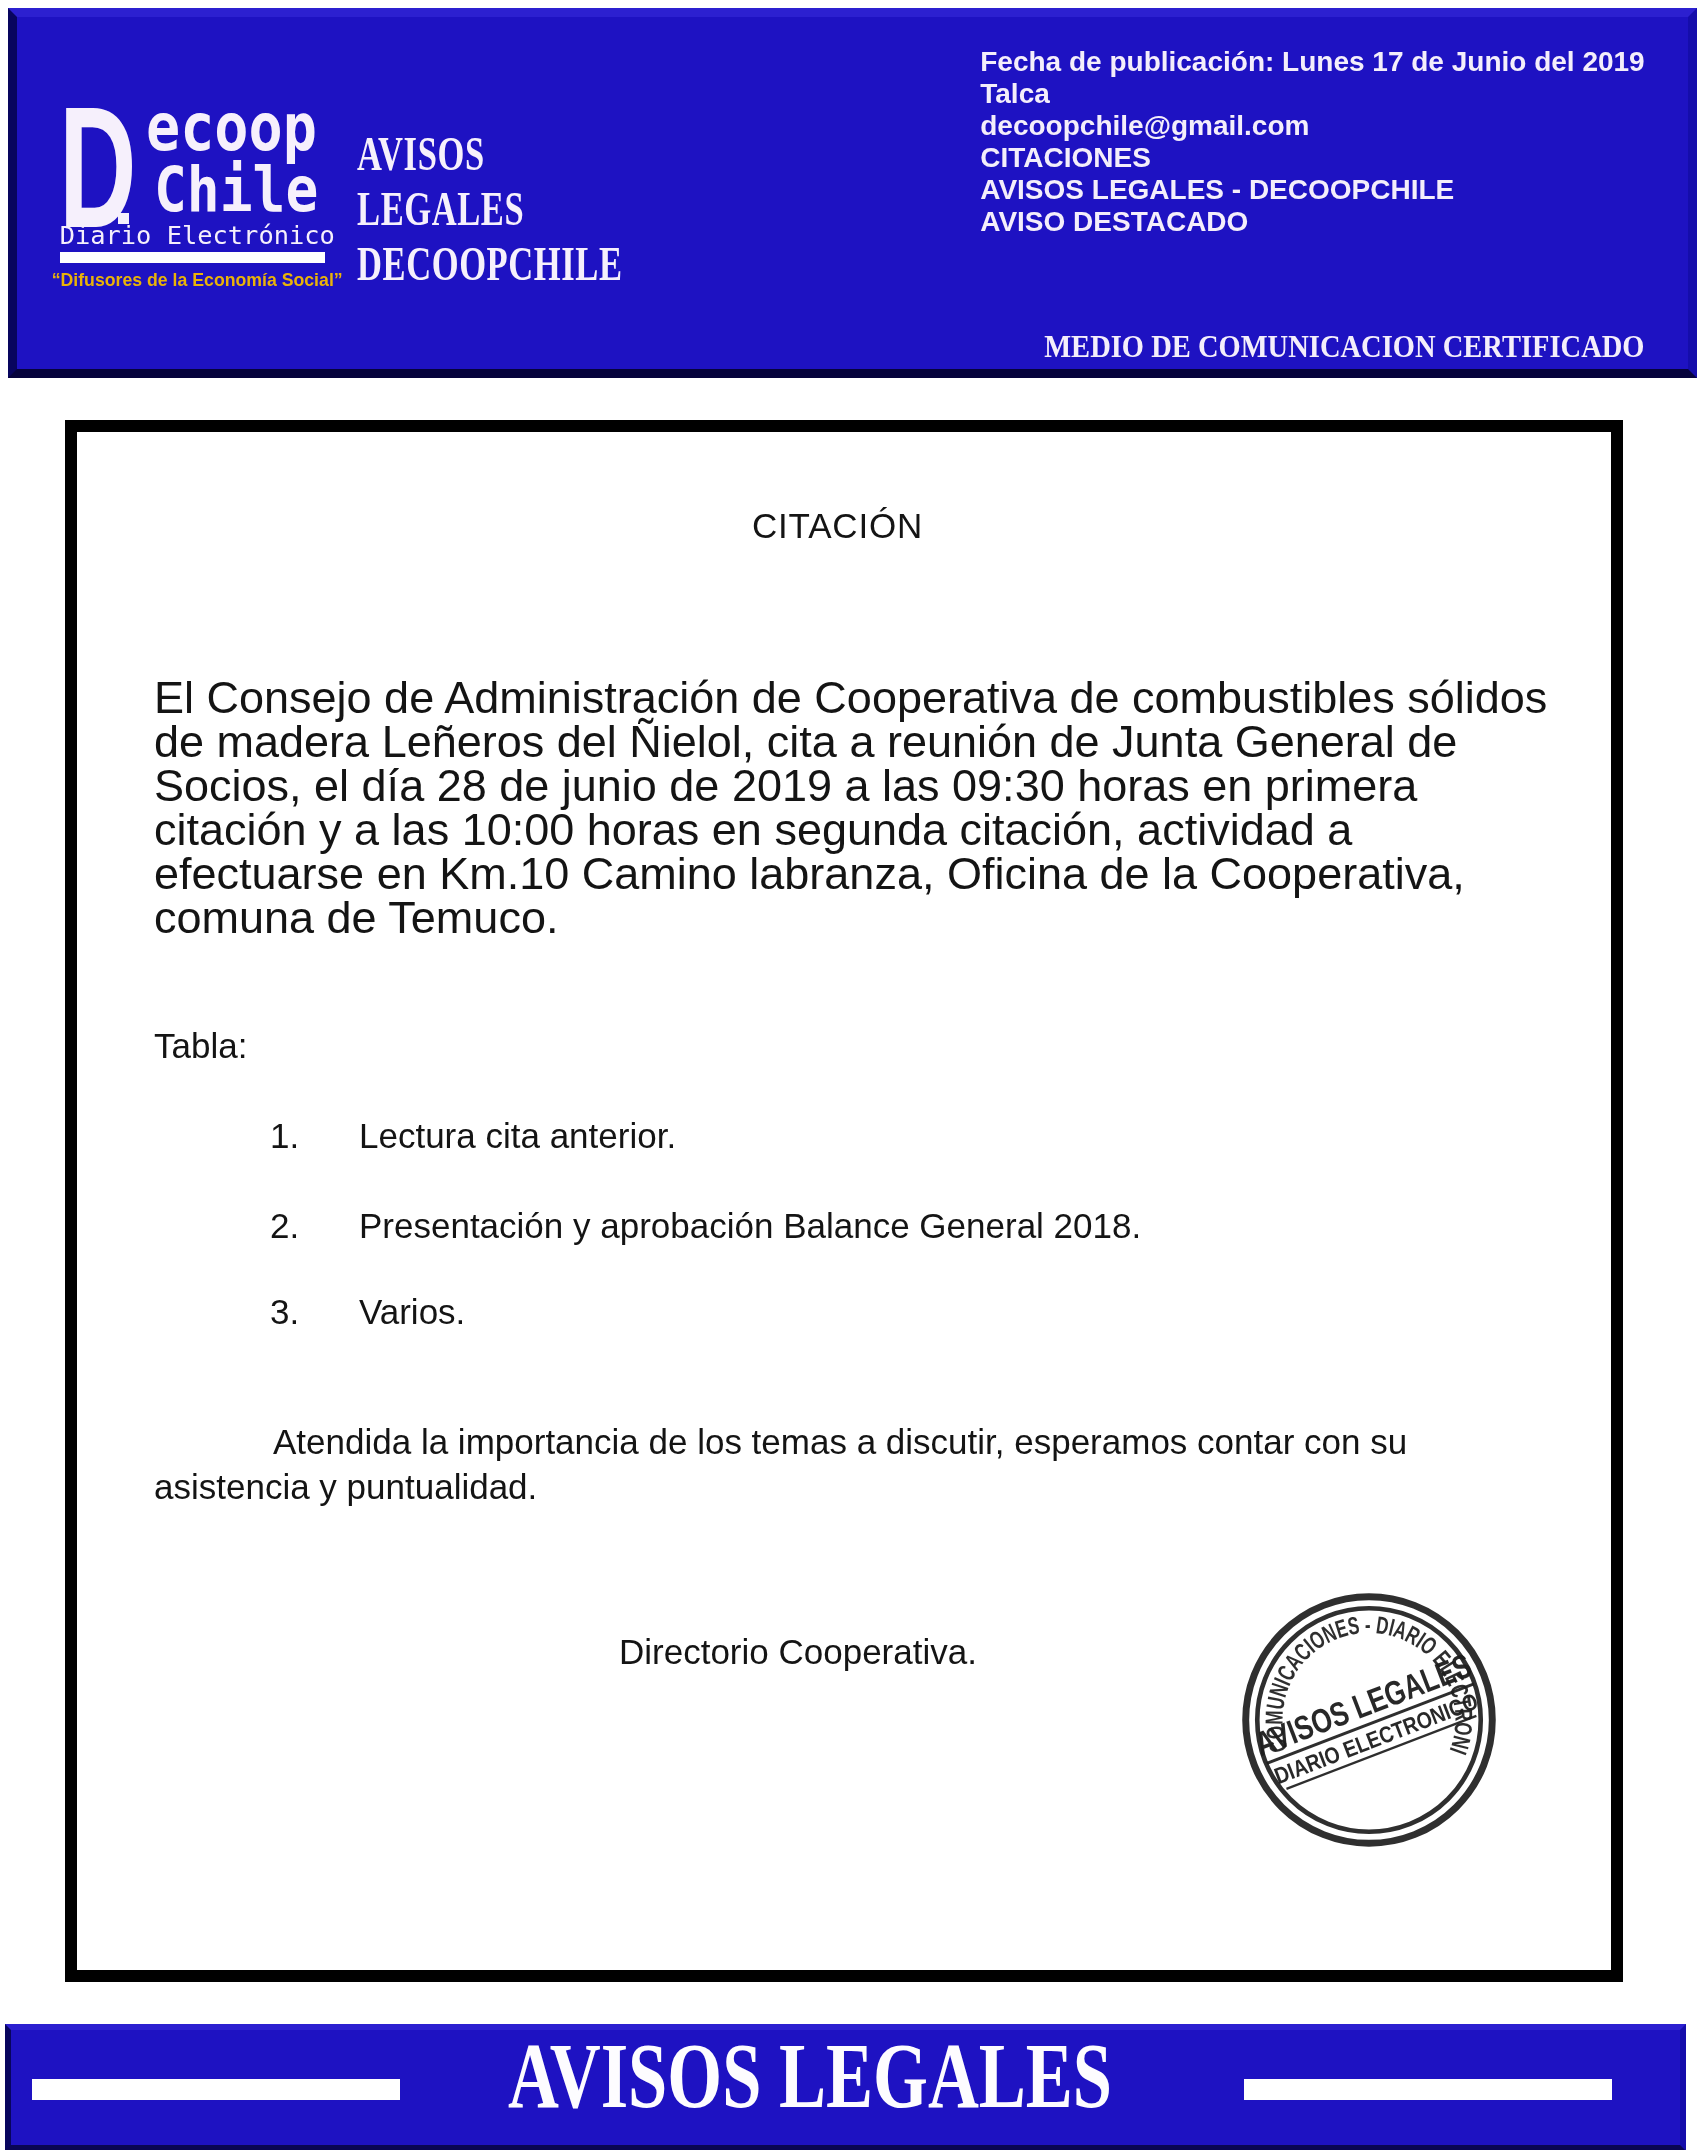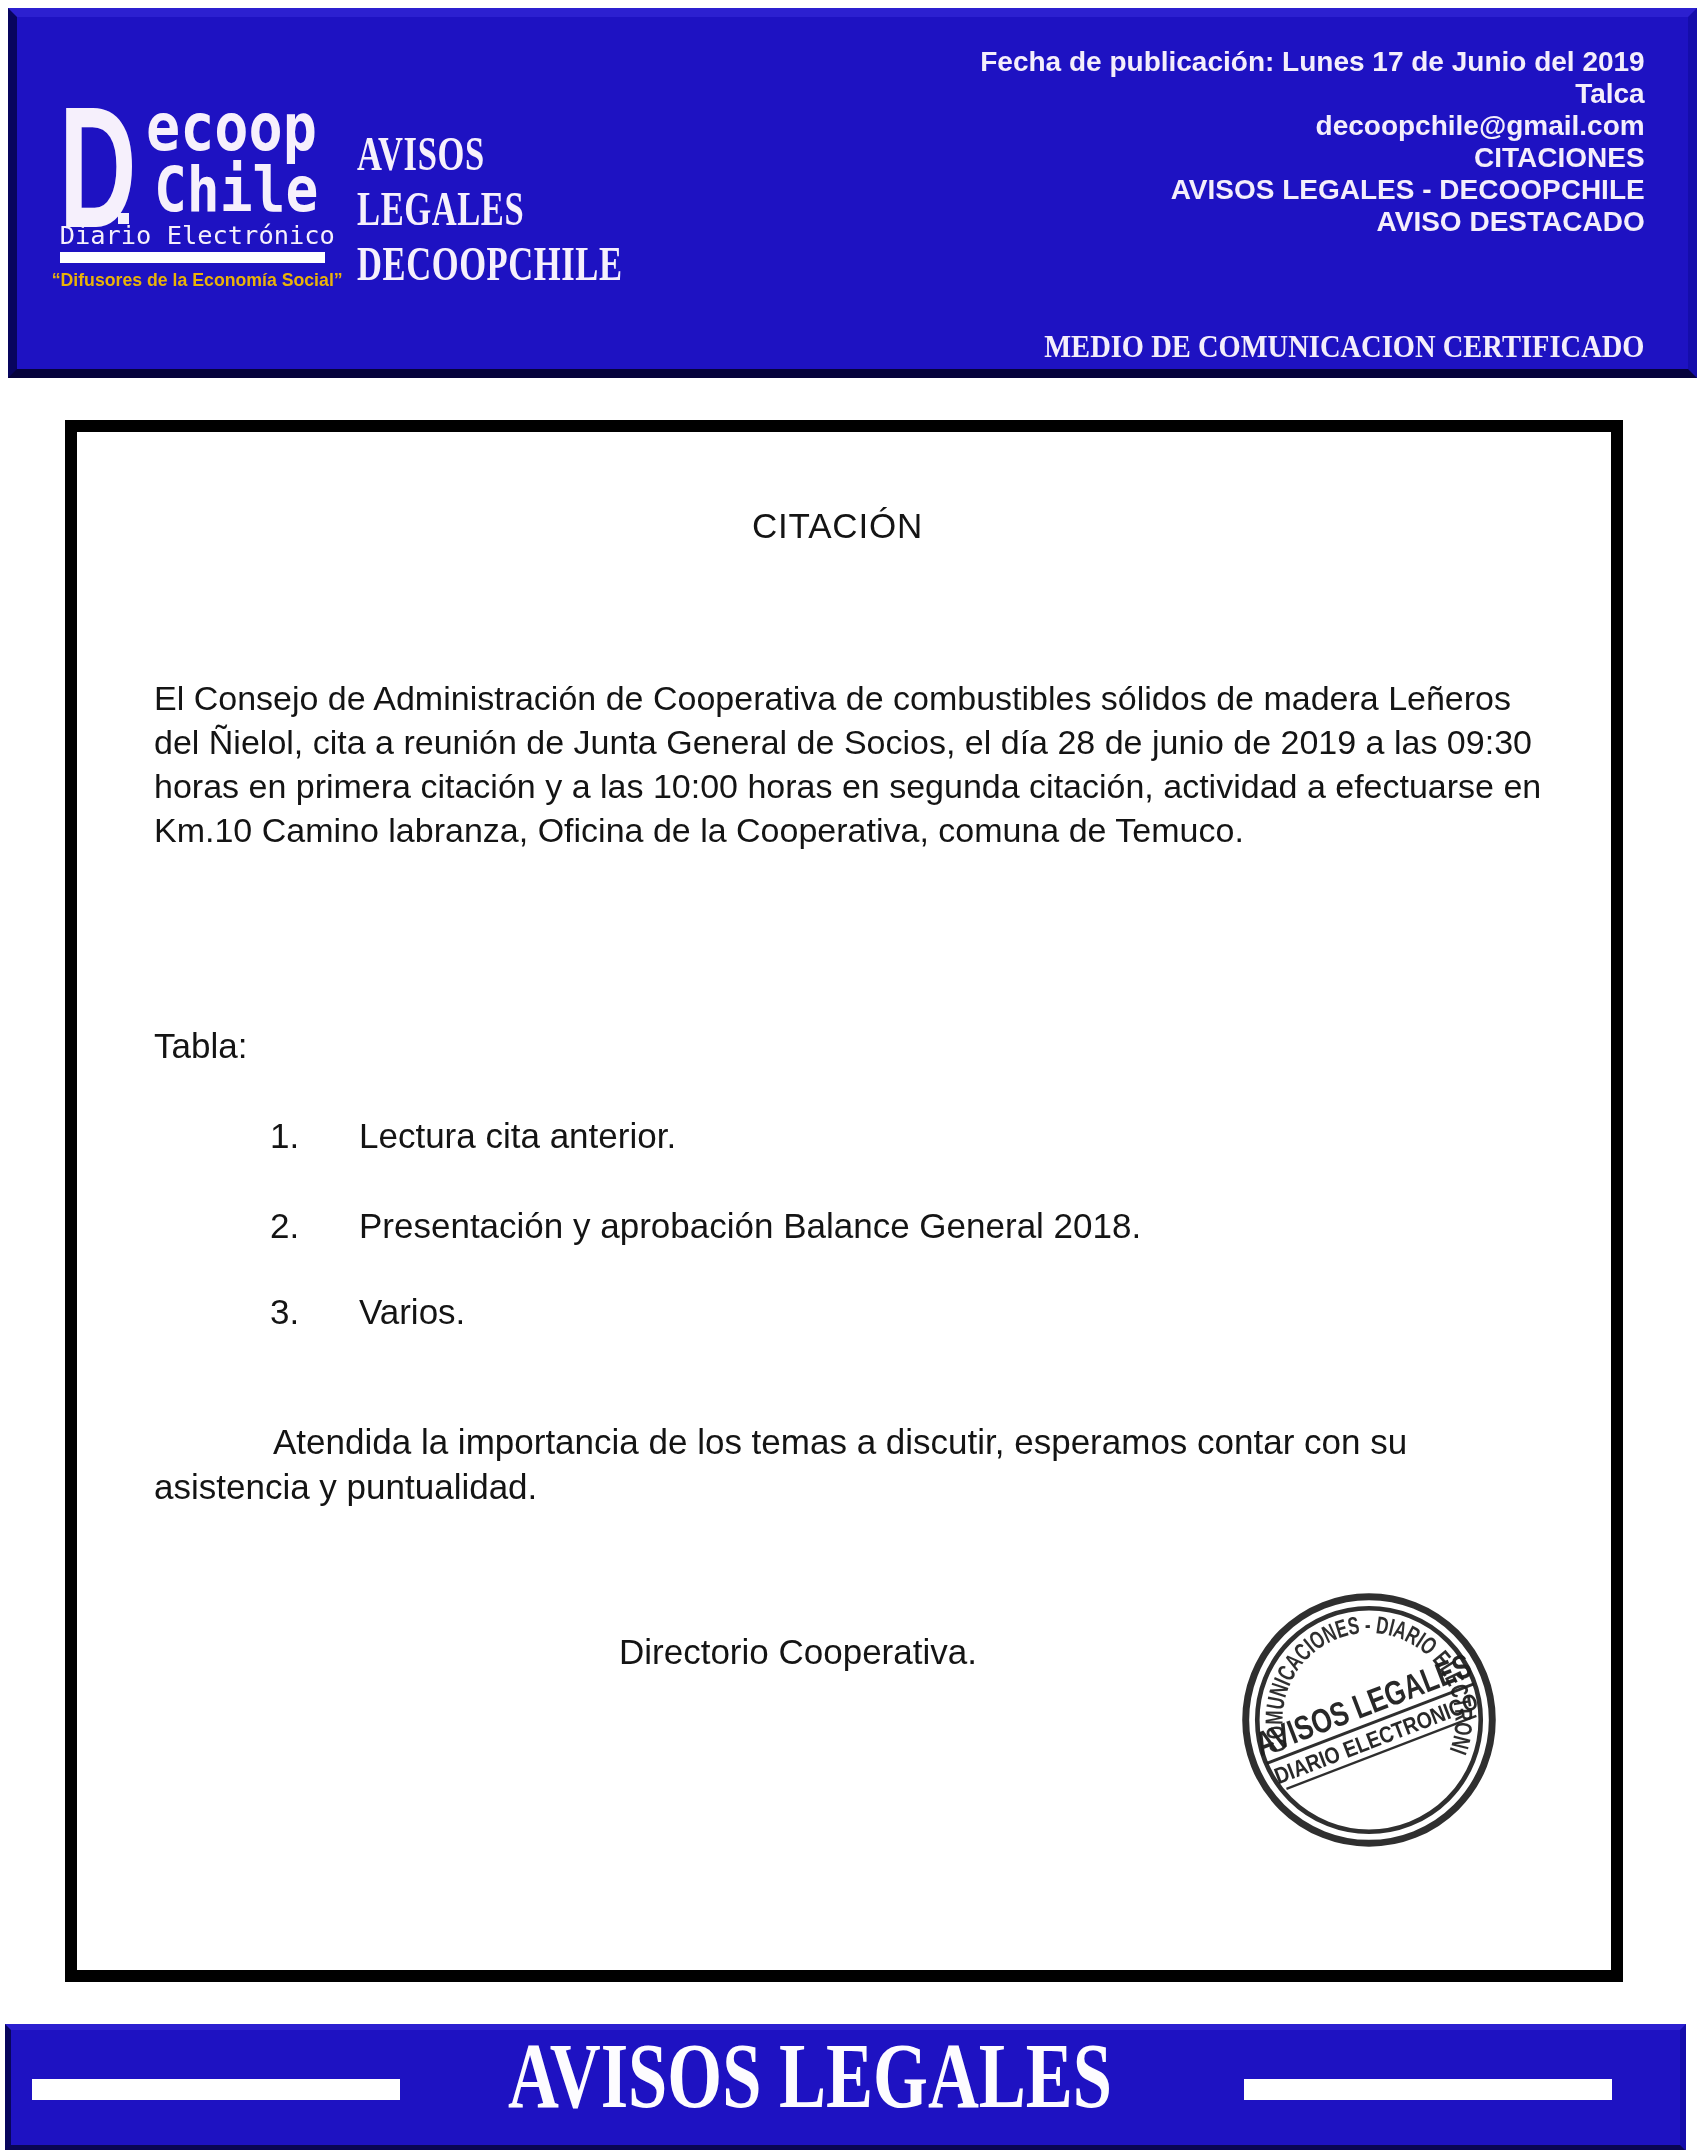--- a/index.html
+++ b/index.html
@@ -40,41 +40,41 @@
   .logo-tagline {
     position:absolute; left:35px; top:254px; color:#eab308; font-weight:bold;
     font-size:17.7px; line-height:18.5px; letter-spacing:0px;
   }
   .side-title {
     position:absolute; left:340px; top:109px; color:#f6f0fc; font-weight:bold;
     font-family:"Liberation Serif", serif; font-size:48px; line-height:55px;
     letter-spacing:0.8px; transform:scaleX(0.72); transform-origin:left top;
   }
   .meta-block {
-    position:absolute; right:43px; top:29px; text-align:right;
+    position:absolute; right:43px; top:29px; 
     color:#f4eefb; font-weight:bold; font-size:28px; line-height:32px;
   }
   .certified {
     position:absolute; right:43px; top:313px; color:#f4eefb; font-weight:bold;
     font-family:"Liberation Serif", serif; font-size:31px; line-height:34px;
     transform:scaleX(0.92); transform-origin:right center;
   }
 
   
   .doc-box {
     position:absolute; left:65px; top:420px; width:1558px; height:1562px;
     background:#ffffff; border:12.3px solid #000000; box-sizing:border-box;
   }
   .doc-title {
     position:absolute; top:72px; left:0; right:37px; text-align:center;
     font-size:35px; line-height:44px; letter-spacing:0.8px;padding-left:24px;
   }
   .doc-paragraph {
     position:absolute; left:77px; top:244px; width:1395px;
-    font-size:34px; line-height:44px;
+    font-size:45px; line-height:44px;
   }
   .tabla-label { position:absolute; left:77px; top:592px; font-size:35px; line-height:44px; }
   .agenda-item { position:absolute; left:193px; display:flex; font-size:35px; line-height:44px; }
   .agenda-item .item-number { min-width:51px; }
   .agenda-item .item-text { margin-left:38px; }
   .item-1 { top:682px; }
   .item-2 { top:772px; }
   .item-3 { top:858px; }
   .closing-paragraph {
     position:absolute; left:77px; top:987px; width:1398px;

